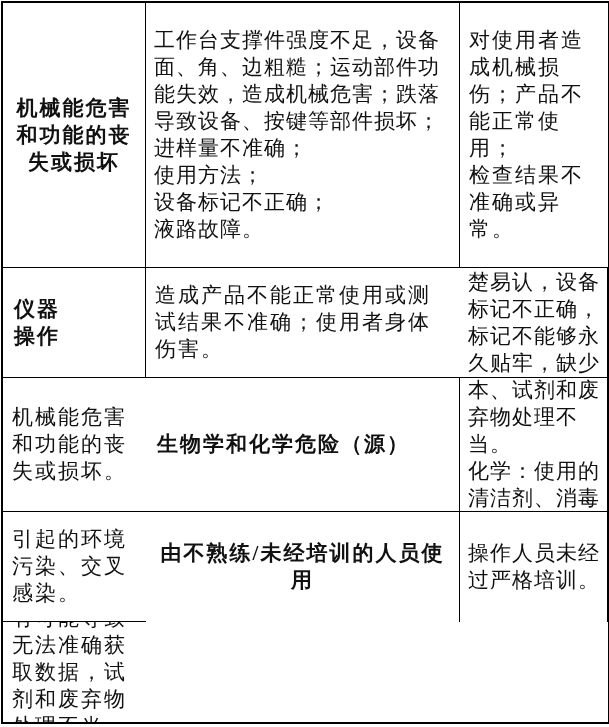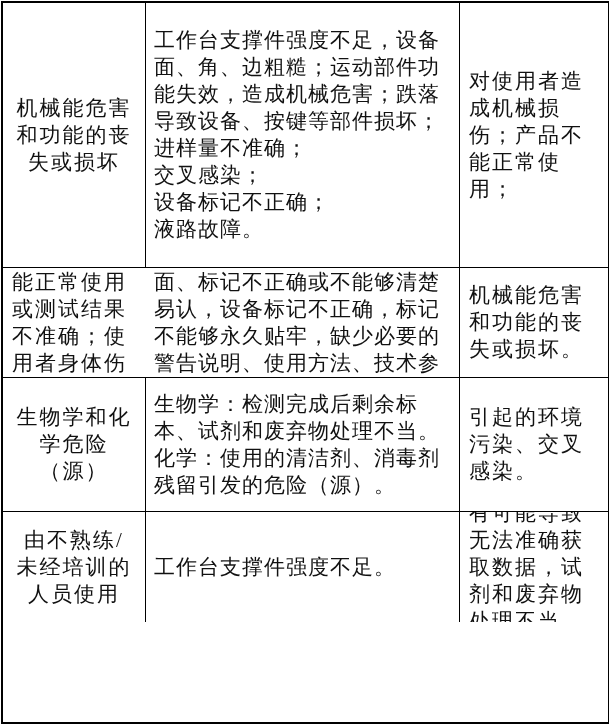--- a/index.html
+++ b/index.html
@@ -39,20 +39,21 @@
     overflow: hidden;
   }
   .cell.col-last { border-right: none; }
   .cell.row-last { border-bottom: none; }
   .cell p { margin: 0; }
   .cat {
     align-items: flex-start;
     text-align: center;
     letter-spacing: 2px;
     padding: 0 11px;
+    font-weight: bold;
   }
   .desc {
     text-align: left;
     letter-spacing: 1px;
     padding: 0 5px 0 8px;
   }
   .cons {
     text-align: left;
     letter-spacing: 2px;
     padding: 0 9px;
@@ -63,28 +64,33 @@
 
 <div class="page">
   <div class="doc-table">
 
     <div class="cell cat">
       <p>机械能危害和功能的丧失或损坏</p>
     </div>
     <div class="cell desc">
       <p>工作台支撑件强度不足，设备面、角、边粗糙；运动部件功能失效，造成机械危害；跌落导致设备、按键等部件损坏；</p>
       <p>进样量不准确；</p>
-      <p>交叉感染；</p>
+      <p>使用方法；</p>
       <p>设备标记不正确；</p>
       <p>液路故障。</p>
     </div>
     <div class="cell cons col-last">
       <p>对使用者造成机械损伤；产品不能正常使用；</p>
+      <p>检查结果不准确或异常。</p>
     </div>
 
+    <div class="cell cat">
+      <p>仪器</p>
+      <p>操作</p>
+    </div>
     <div class="cell cons col-last">
       <p>造成产品不能正常使用或测试结果不准确；使用者身体伤害。</p>
     </div>
 
     <div class="cell desc">
       <p>如产品外部和内部标记不全面、标记不正确或不能够清楚易认，设备标记不正确，标记不能够永久贴牢，缺少必要的警告说明、使用方法、技术参数等。</p>
     </div>
     <div class="cell cons col-last">
       <p>机械能危害和功能的丧失或损坏。</p>
     </div>
@@ -97,20 +103,20 @@
       <p>化学：使用的清洁剂、消毒剂残留引发的危险（源）。</p>
     </div>
     <div class="cell cons col-last">
       <p>引起的环境污染、交叉感染。</p>
     </div>
 
     <div class="cell cat row-last">
       <p>由不熟练/未经培训的人员使用</p>
     </div>
     <div class="cell desc row-last">
-      <p>工作台支撑件强度不足。</p>
+      <p>操作人员未经过严格培训。</p>
     </div>
     <div class="cell cons col-last row-last">
       <p>有可能导致无法准确获取数据，试剂和废弃物处理不当。</p>
     </div>
 
   </div>
 </div>
 
 </body></html>

